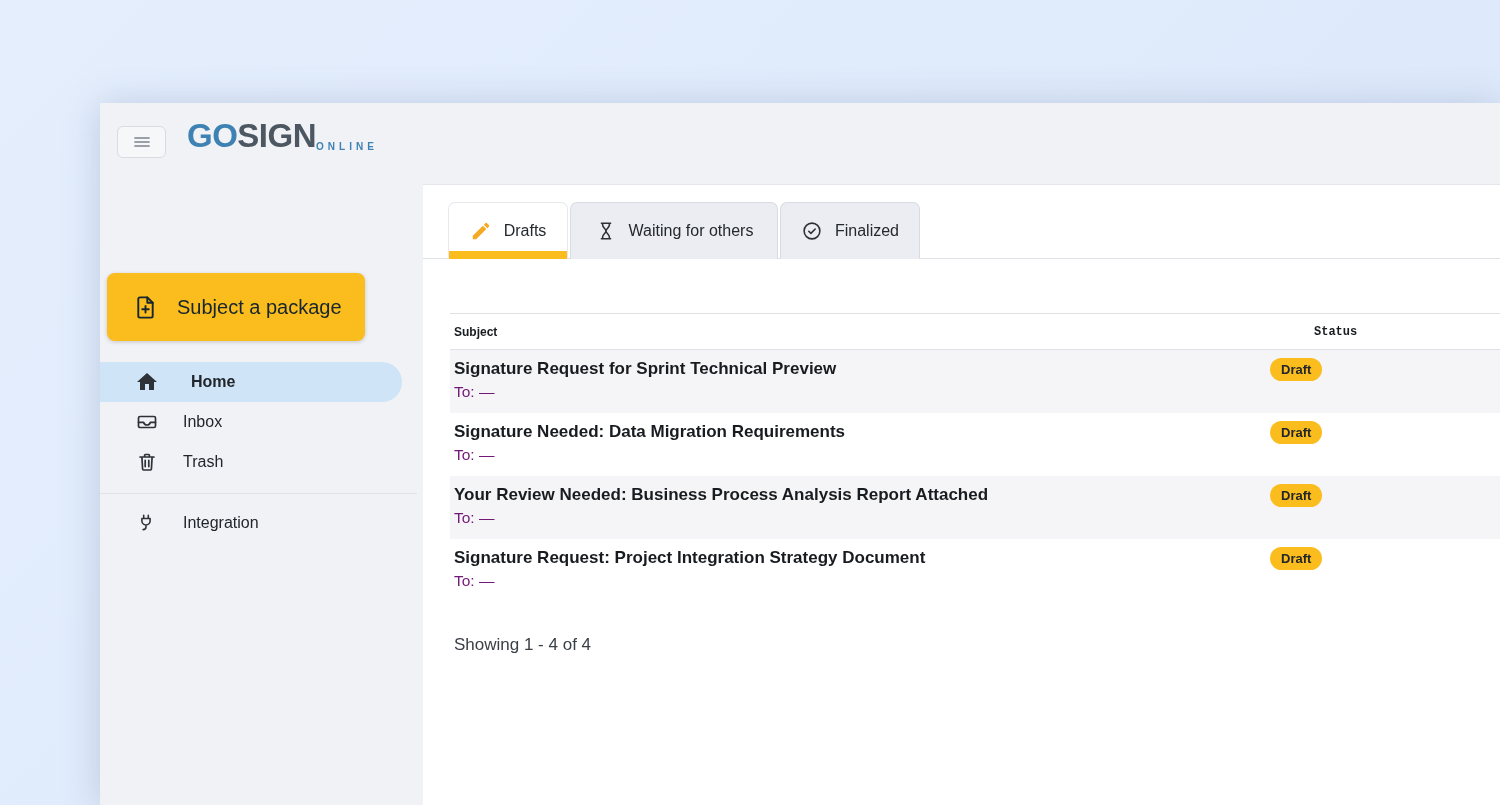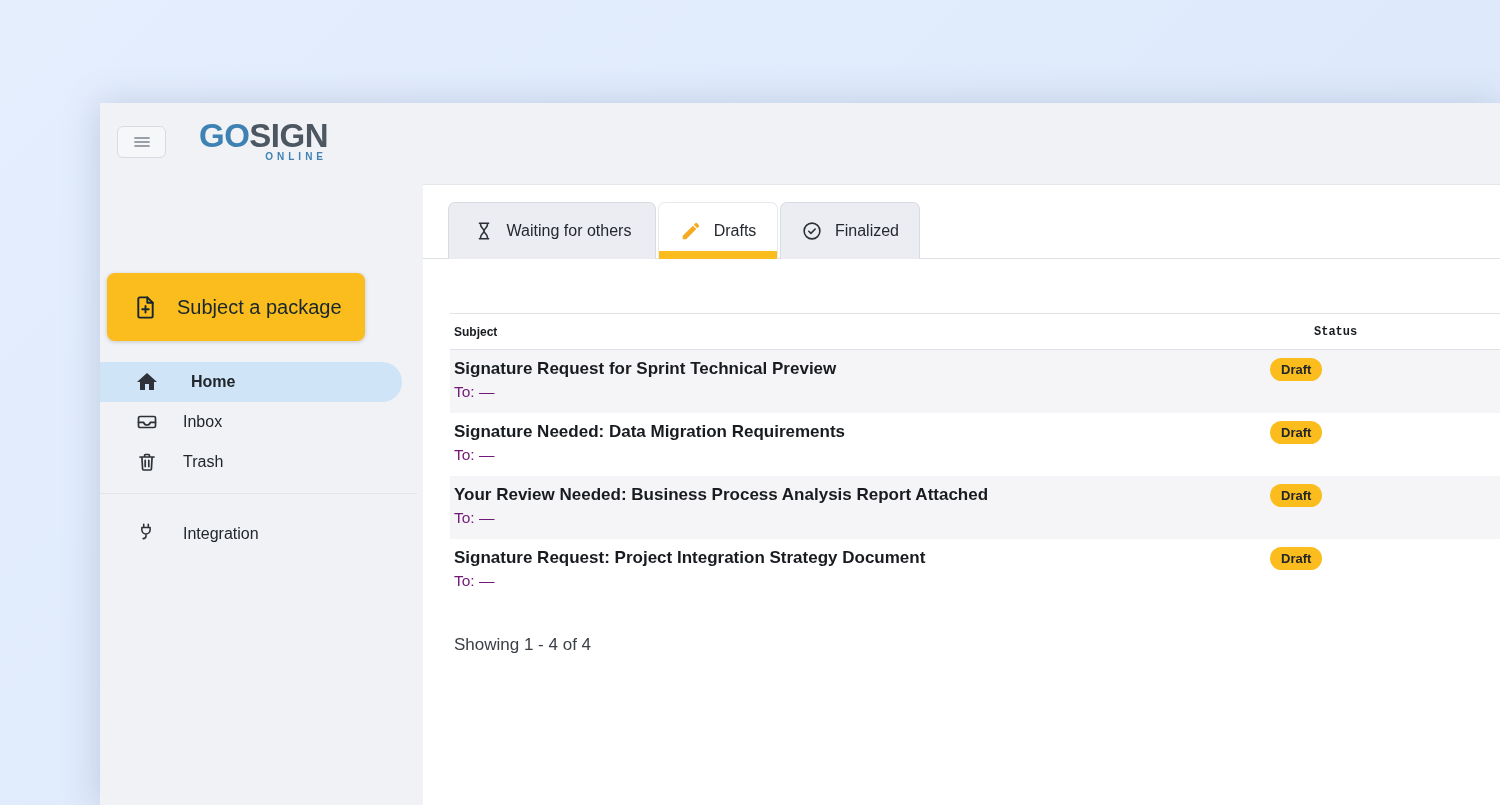--- a/index.html
+++ b/index.html
@@ -21,21 +21,21 @@
   }
 
   
   .app-header { position: absolute; left: 0; top: 0; width: 100%; height: 81px; }
   .menu-button {
     position: absolute; left: 17px; top: 23px; width: 49px; height: 32px;
     background: #f6f7f9; border: 1px solid #d9dbe0; border-radius: 6px;
     display: flex; align-items: center; justify-content: center;
     color: #7d838c; cursor: pointer;
   }
-  .logo { position: absolute; left: 87px; top: 16px; display: flex; flex-direction: column; align-items: flex-end; margin-left: 12px; }
+  .logo { position: absolute; left: 87px; top: 16px; display: flex; align-items: flex-end; }
   .logo-main { font-size: 33px; font-weight: 800; letter-spacing: -0.5px; line-height: 34px; }
   .logo-go   { color: var(--logo-blue, #3e82b3); }
   .logo-sign { color: var(--logo-gray, #4d5761); }
   .logo-tagline {
     font-size: 10px; font-weight: 700; letter-spacing: 4px; color: var(--logo-blue, #3e82b3);
     margin-top: -2px; padding-right: 1px; line-height: 12px;
   }
 
   
   .sidebar { position: absolute; left: 0; top: 81px; width: 323px; bottom: 0; }
@@ -58,21 +58,21 @@
   .nav-item.active {
     background: var(--selected-blue, #cfe4f6);
     border-radius: 0 20px 20px 0;
     font-weight: 700;
     gap: 32px;
   }
   .nav-home { top: 0; }
   .nav-inbox { top: 40px; }
   .nav-trash { top: 80px; }
   .nav-divider { position: absolute; top: 131px; left: 0; width: 317px; height: 1px; background: #e2e3e7; }
-  .nav-integration { top: 141px; align-items: flex-end; }
+  .nav-integration { top: 141px; }
 
   
   .content {
     position: absolute; left: 323px; top: 81px; right: 0; bottom: 0;
     background: #ffffff; border-top: 1px solid #e4e6ec;
   }
   .tab-strip { position: relative; height: 74px; border-bottom: 1px solid #dfe1e6; }
   .tabs { position: absolute; left: 25px; bottom: -1px; display: flex; gap: 2px; align-items: flex-end; }
   .tab {
     position: relative; height: 57px;
@@ -188,38 +188,38 @@
         </span>
         <span>Integration</span>
       </div>
     </div>
   </div>
 
   <div class="content">
 
     <div class="tab-strip">
       <div class="tabs">
-        <div class="tab tab-waiting">
-          <span class="ic">
-            <svg width="22" height="22" viewBox="0 0 24 24">
-              <path class="stroke-ic" d="M7 3.5h10M7 20.5h10M8.3 3.5v2c0 2.6 3.7 4.2 3.7 6.5 0-2.3 3.7-3.9 3.7-6.5v-2M8.3 20.5v-2c0-2.6 3.7-4.2 3.7-6.5 0 2.3 3.7 3.9 3.7 6.5v2"></path>
-            </svg>
-          </span>
-          <span>Waiting for others</span>
-
-        </div>
         <div class="tab tab-drafts active">
           <span class="ic">
             <svg width="22" height="22" viewBox="0 0 24 24">
                 <path fill="currentColor" d="M3 17.25V21h3.75L17.81 9.94l-3.75-3.75L3 17.25zM20.71 7.04a1 1 0 0 0 0-1.41l-2.34-2.34a1 1 0 0 0-1.41 0l-1.83 1.83 3.75 3.75 1.83-1.83z"></path>
               </svg>
           </span>
           <span>Drafts</span>
           <span class="indicator"></span>
         </div>
+        <div class="tab tab-waiting">
+          <span class="ic">
+            <svg width="22" height="22" viewBox="0 0 24 24">
+              <path class="stroke-ic" d="M7 3.5h10M7 20.5h10M8.3 3.5v2c0 2.6 3.7 4.2 3.7 6.5 0-2.3 3.7-3.9 3.7-6.5v-2M8.3 20.5v-2c0-2.6 3.7-4.2 3.7-6.5 0 2.3 3.7 3.9 3.7 6.5v2"></path>
+            </svg>
+          </span>
+          <span>Waiting for others</span>
+
+        </div>
         <div class="tab tab-finalized">
           <span class="ic">
             <svg width="22" height="22" viewBox="0 0 24 24">
               <circle class="stroke-ic" cx="12" cy="12" r="8.6"></circle>
               <path class="stroke-ic" d="M8.5 12.3l2.3 2.3 4.7-4.8"></path>
             </svg>
           </span>
           <span>Finalized</span>
 
         </div>

